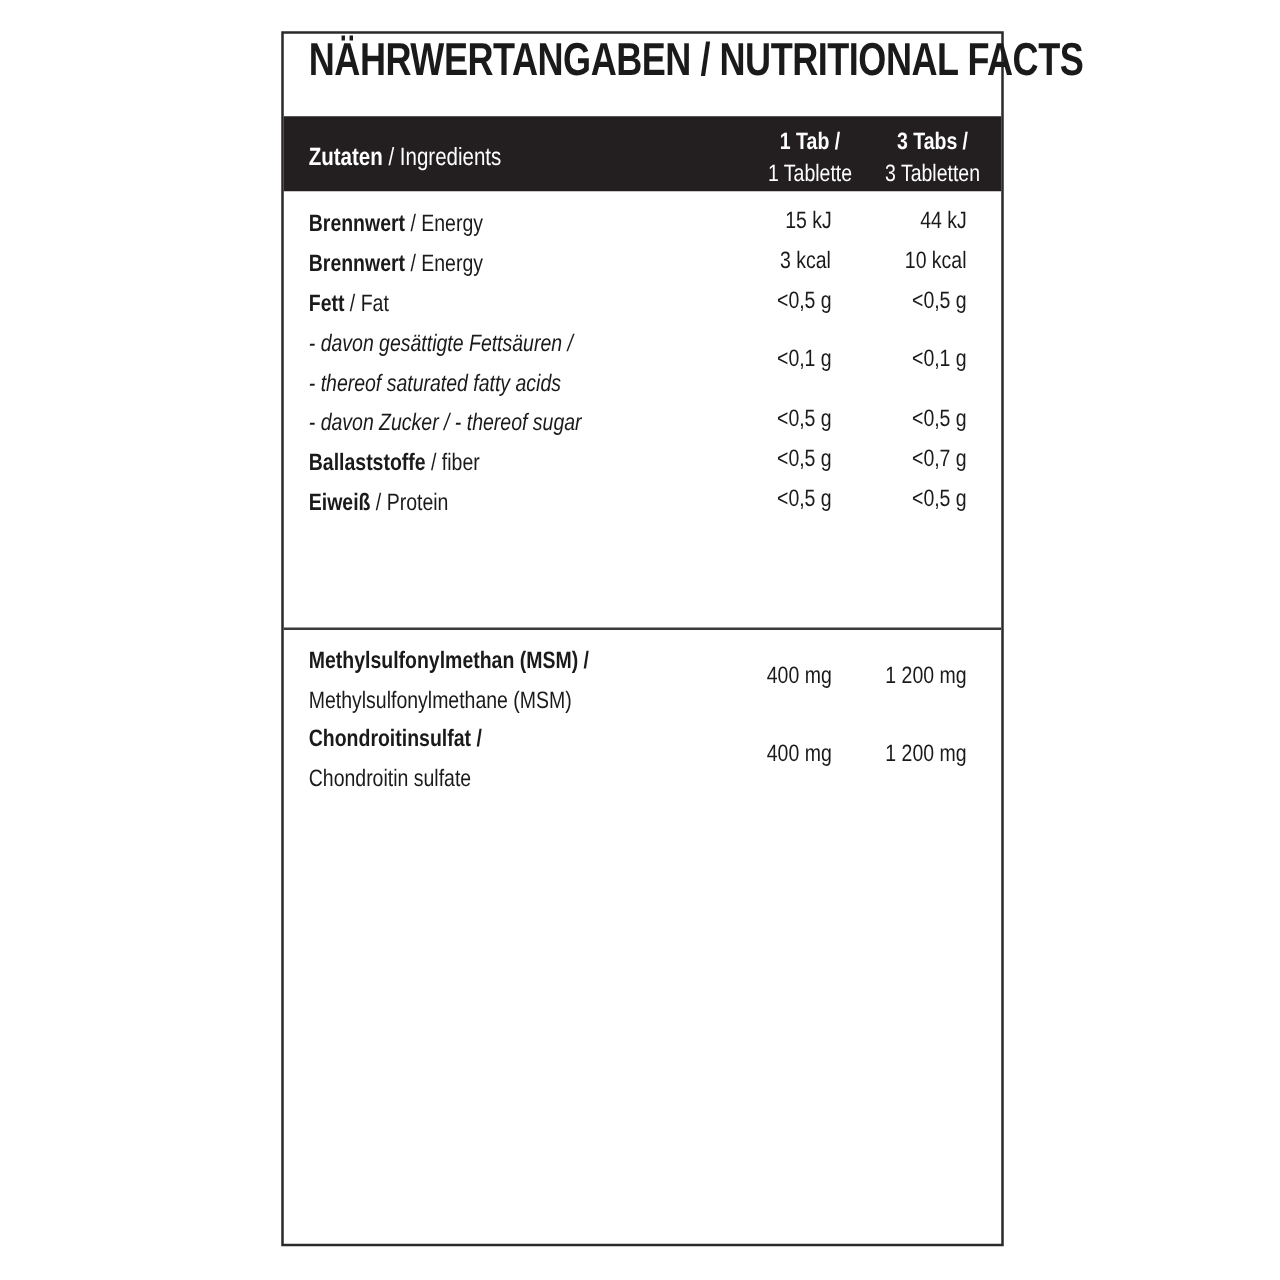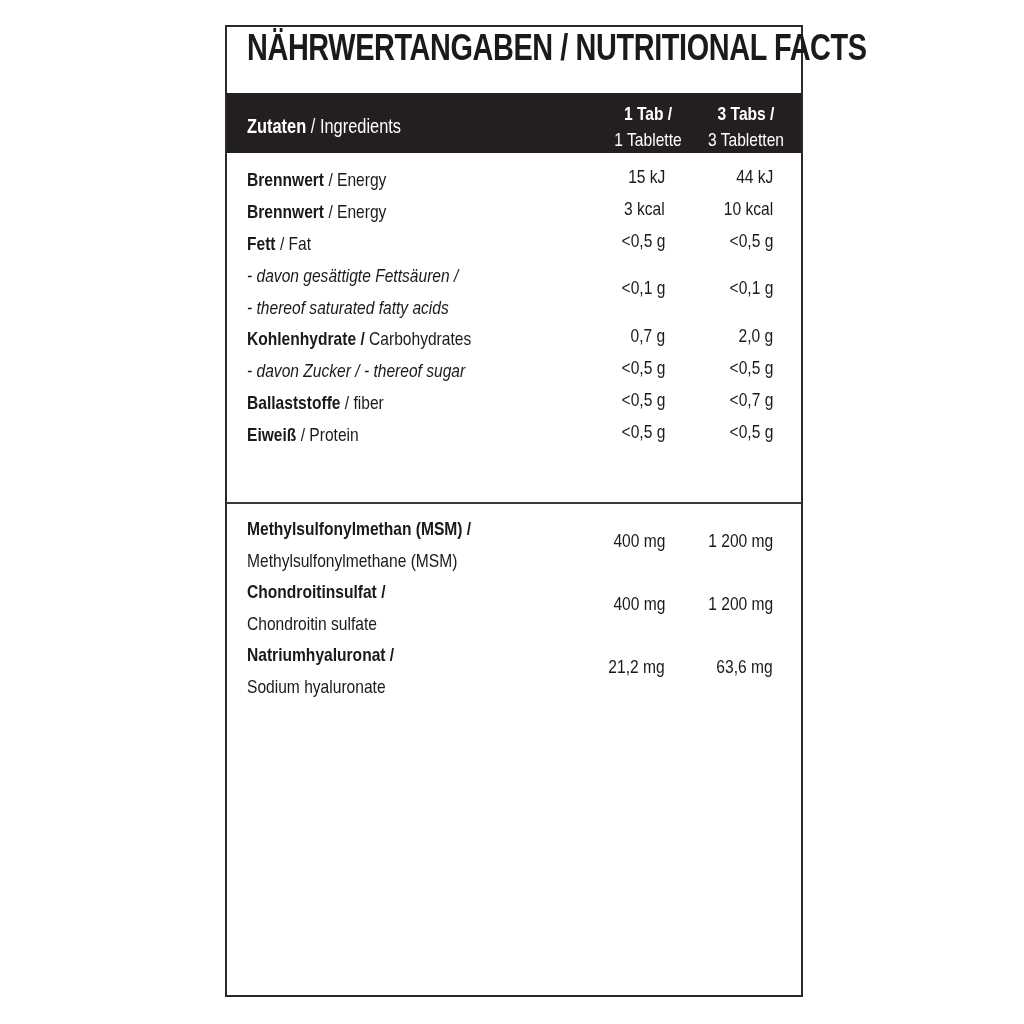--- a/index.html
+++ b/index.html
@@ -61,25 +61,20 @@
         <div class="lbl"><b>Fett</b><span> / Fat</span></div>
         <div class="v1">&lt;0,5 g</div>
         <div class="v2">&lt;0,5 g</div>
       </div>
     <div class="row tall">
         <div class="lbl"><i>- davon gesättigte Fettsäuren /</i><br><i>- thereof saturated fatty acids</i></div>
         <div class="v1">&lt;0,1 g</div>
         <div class="v2">&lt;0,1 g</div>
       </div>
     <div class="row">
-        <div class="lbl"><b>Kohlenhydrate /</b><span> Carbohydrates</span></div>
-        <div class="v1">0,7 g</div>
-        <div class="v2">2,0 g</div>
-      </div>
-    <div class="row">
         <div class="lbl"><i>- davon Zucker  / - thereof sugar</i></div>
         <div class="v1">&lt;0,5 g</div>
         <div class="v2">&lt;0,5 g</div>
       </div>
     <div class="row">
         <div class="lbl"><b>Ballaststoffe</b><span> / fiber</span></div>
         <div class="v1">&lt;0,5 g</div>
         <div class="v2">&lt;0,7 g</div>
       </div>
     <div class="row">
@@ -95,19 +90,14 @@
     <div class="row tall">
         <div class="lbl"><b>Methylsulfonylmethan  (MSM) /</b><br><span>Methylsulfonylmethane (MSM)</span></div>
         <div class="v1">400 mg</div>
         <div class="v2">1 200 mg</div>
       </div>
     <div class="row tall">
         <div class="lbl"><b>Chondroitinsulfat /</b><br><span>Chondroitin sulfate</span></div>
         <div class="v1">400 mg</div>
         <div class="v2">1 200 mg</div>
       </div>
-    <div class="row tall">
-        <div class="lbl"><b>Natriumhyaluronat /</b><br><span>Sodium hyaluronate</span></div>
-        <div class="v1">21,2 mg</div>
-        <div class="v2">63,6 mg</div>
-      </div>
   </div>
 </div>
 
 </body></html>

